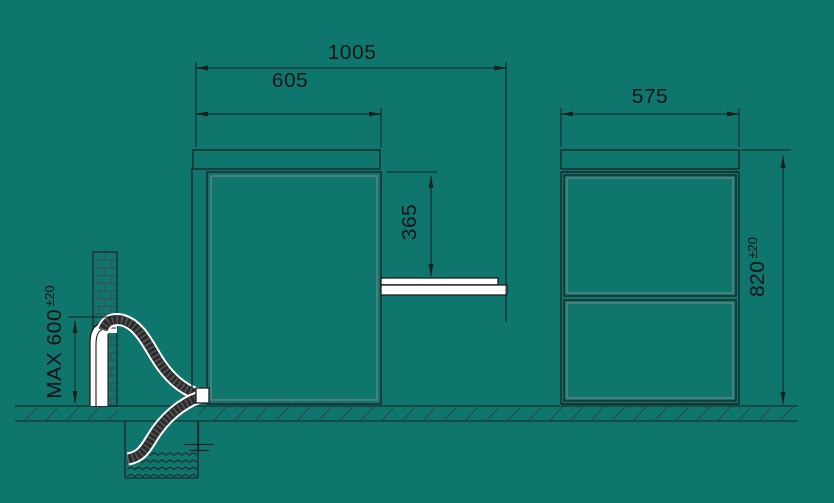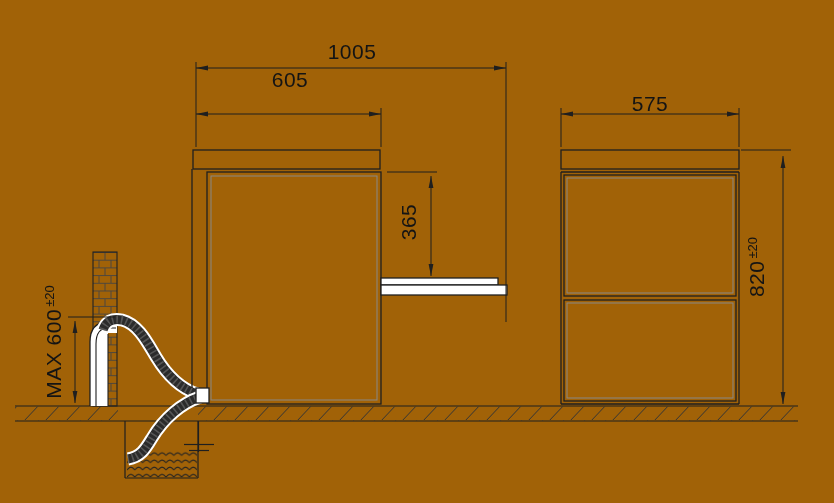--- a/index.html
+++ b/index.html
@@ -1,16 +1,16 @@
 <!DOCTYPE html>
 <html><head>
 <meta charset="utf-8">
 <style>
   html,body{margin:0;padding:0;background:#fff;}
-  #stage{position:relative;width:834px;height:503px;background:#a16207;overflow:hidden;
+  #stage{position:relative;width:834px;height:503px;background:#0f766e;overflow:hidden;
          font-family:"Liberation Sans",sans-serif;color:#111;}
   #stage svg{position:absolute;left:0;top:0;}
   .dimtext{position:absolute;font-size:21px;color:#141414;white-space:nowrap;
            transform:translate(-50%,-50%);letter-spacing:0.5px;}
   .dimtext.vert{transform:translate(-50%,-50%) rotate(-90deg);}
   .dimtext sup{font-size:13px;vertical-align:7px;letter-spacing:0;margin-left:2px;}
 </style>
 </head>
 <body>
 
@@ -130,21 +130,21 @@
   <g stroke="#1f1f1f" stroke-width="1">
     <line x1="68" y1="317" x2="115" y2="317"></line>
     <line x1="75" y1="321" x2="75" y2="403" marker-start="url(#arrS)" marker-end="url(#arrE)"></line>
   </g>
 </svg>
 
 <div class="dimtext" style="left:352px;top:52px;">1005</div>
 
 <div class="dimtext" style="left:290px;top:80px;">605</div>
 
-<div class="dimtext" style="left:650px;top:104px;text-align:right;">575</div>
+<div class="dimtext" style="left:650px;top:96px;text-align:right;">575</div>
 
 <div class="dimtext vert" style="left:409px;top:222px;">365</div>
 
 <div class="dimtext vert" style="left:757px;top:267px;">
   <span>820</span><sup>±20</sup>
 </div>
 
 <div class="dimtext vert" style="left:54px;top:342px;">
   <span>MAX 600</span><sup>±20</sup>
 </div>

